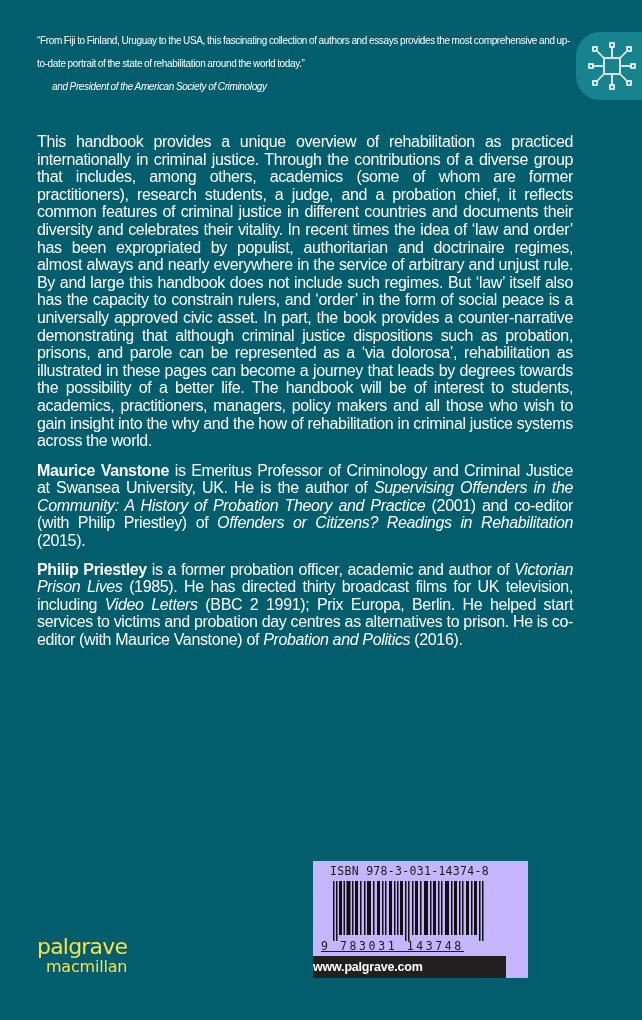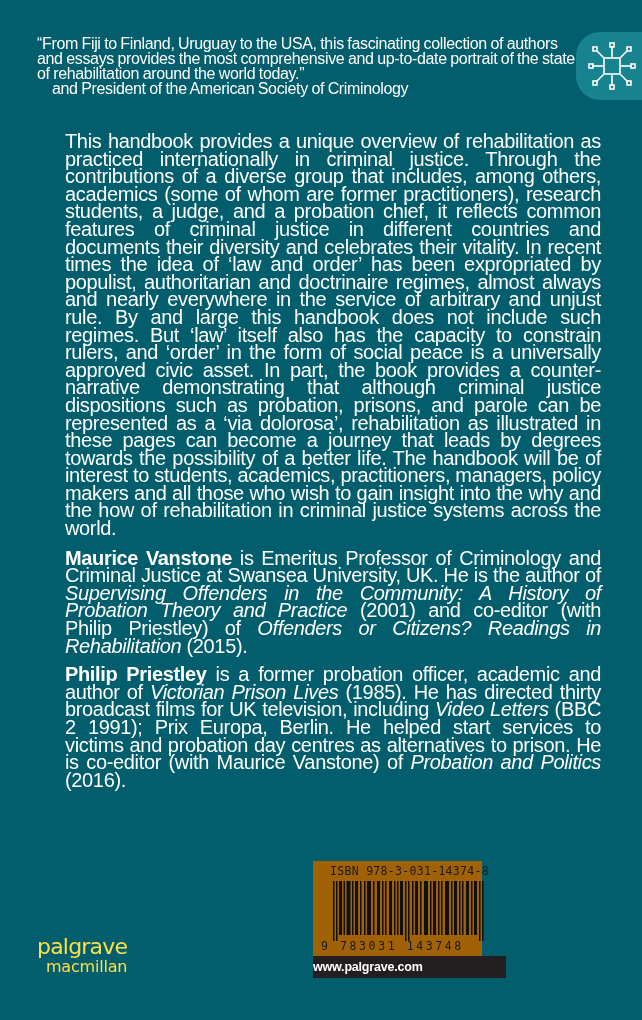--- a/index.html
+++ b/index.html
@@ -17,45 +17,45 @@
     }
     .cover {
       position: absolute;
       left: 0; top: 0;
       width: 642px; height: 1020px;
       background: #025e6c;
     }
     .quote {
       position: absolute;
       left: 37px;
-      top: 36px;
+      top: 29px;
       width: 540px;
-      font-size: 16px;
-      line-height: 15px;
+      font-size: 10px;
+      line-height: 23px;
       letter-spacing: -0.35px;
       word-spacing: -0.5px;
     }
     .quote .attrib {
       display: block;
     }
     .quote .attrib-2 {
       display: block;
       padding-left: 15px;
+      font-style: italic;
     }
     .quote b { font-weight: bold; }
     .body-text {
       position: absolute;
       left: 37px;
       top: 133px;
       width: 536px;
-      font-size: 20px;
+      font-size: 16px;
       line-height: 17.6px;
       letter-spacing: -0.35px;
       text-align: justify;
-      margin-left: 28px;
     }
     .body-text p {
       margin: 0 0 11px 0;
     }
     .body-text p.desc {
       margin-bottom: 12px;
     }
     .body-text b { font-weight: bold; }
     .body-text i { font-style: italic; }
 
@@ -71,23 +71,23 @@
     .tab svg {
       position: absolute;
       left: 10px;
       top: 8px;
     }
 
     .isbn-box {
       position: absolute;
       left: 313px;
       top: 861px;
-      width: 169px;
+      width: 215px;
       height: 117px;
-      background: #a16207;
+      background: #c4b5fd;
       color: #111;
     }
     .isbn-label {
       position: absolute;
       left: 0; top: 3px;
       width: 193px;
       text-align: center;
       font-family: "DejaVu Sans Mono", "Liberation Mono", monospace;
       font-size: 11.5px;
       letter-spacing: 0.3px;
@@ -103,20 +103,21 @@
     .isbn-digits {
       position: absolute;
       left: 8px;
       top: 78px;
       width: 180px;
       font-family: "DejaVu Sans Mono", "Liberation Mono", monospace;
       font-size: 11.5px;
       color: #1a1a1a;
       letter-spacing: 2.6px;
       white-space: pre;
+      text-decoration: underline;
     }
     .url-band {
       position: absolute;
       left: 0;
       top: 95px;
       width: 193px;
       height: 22px;
       background: #231f20;
       color: #ffffff;
       text-align: left;

